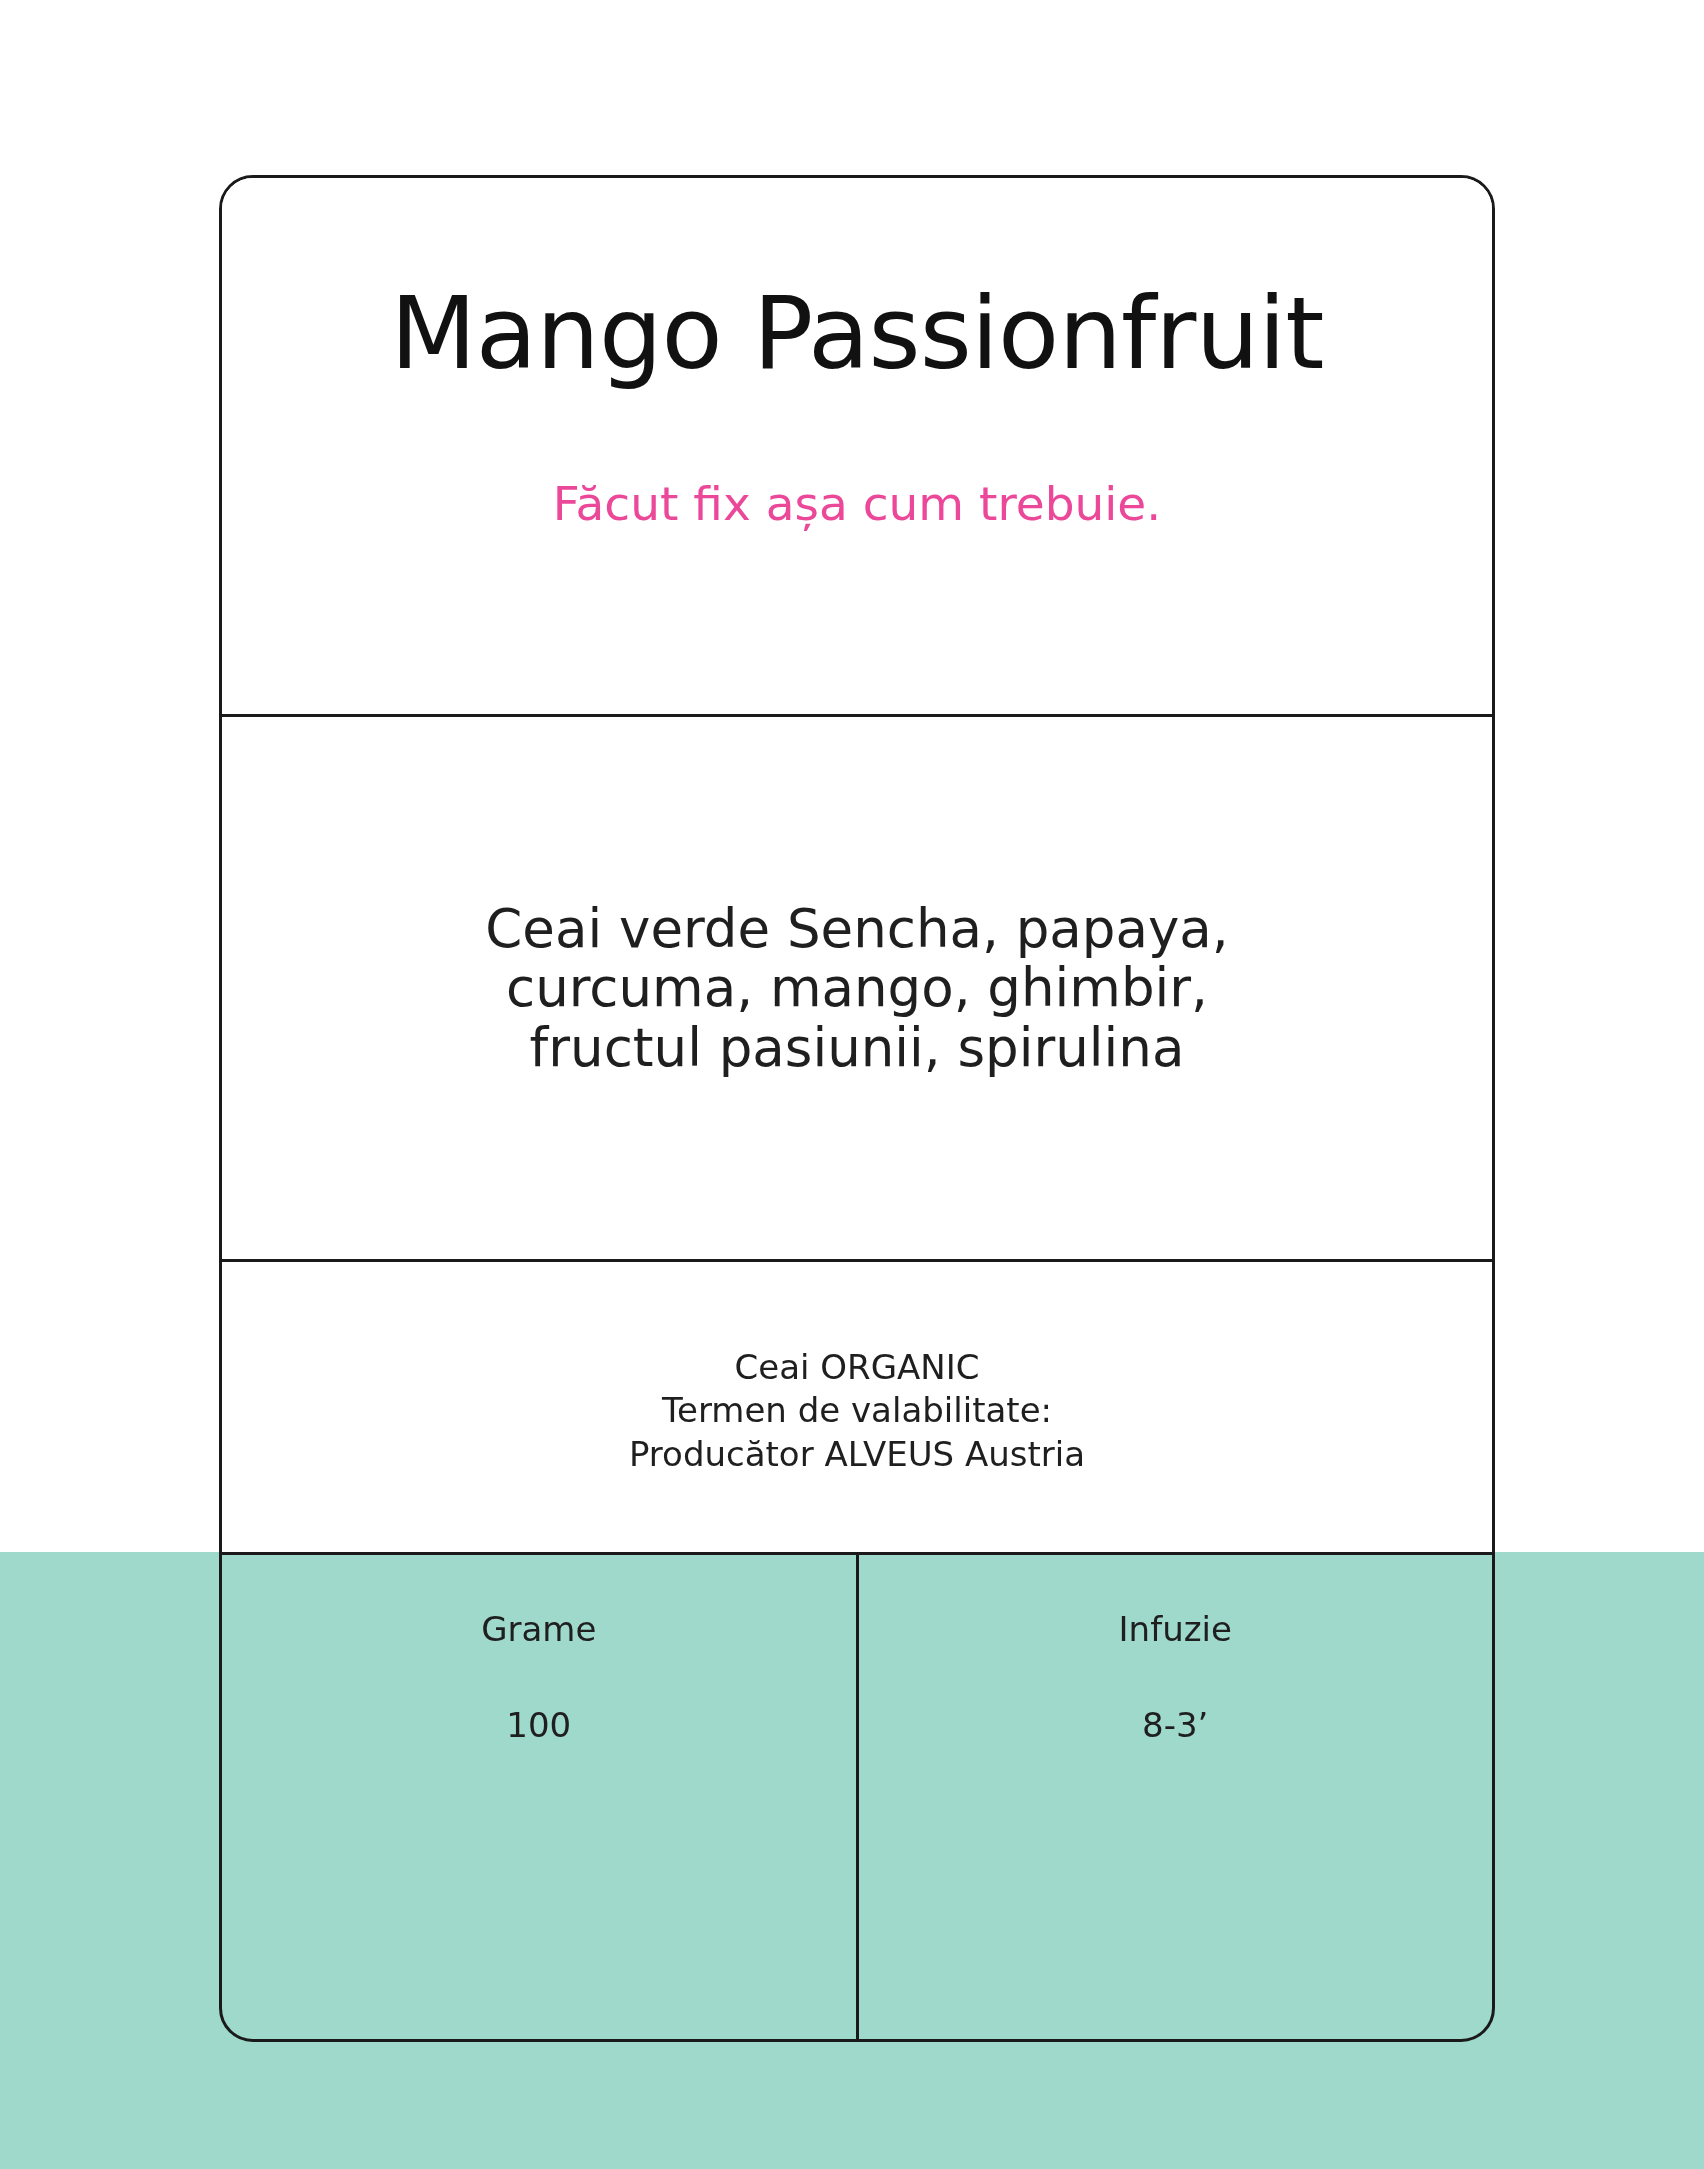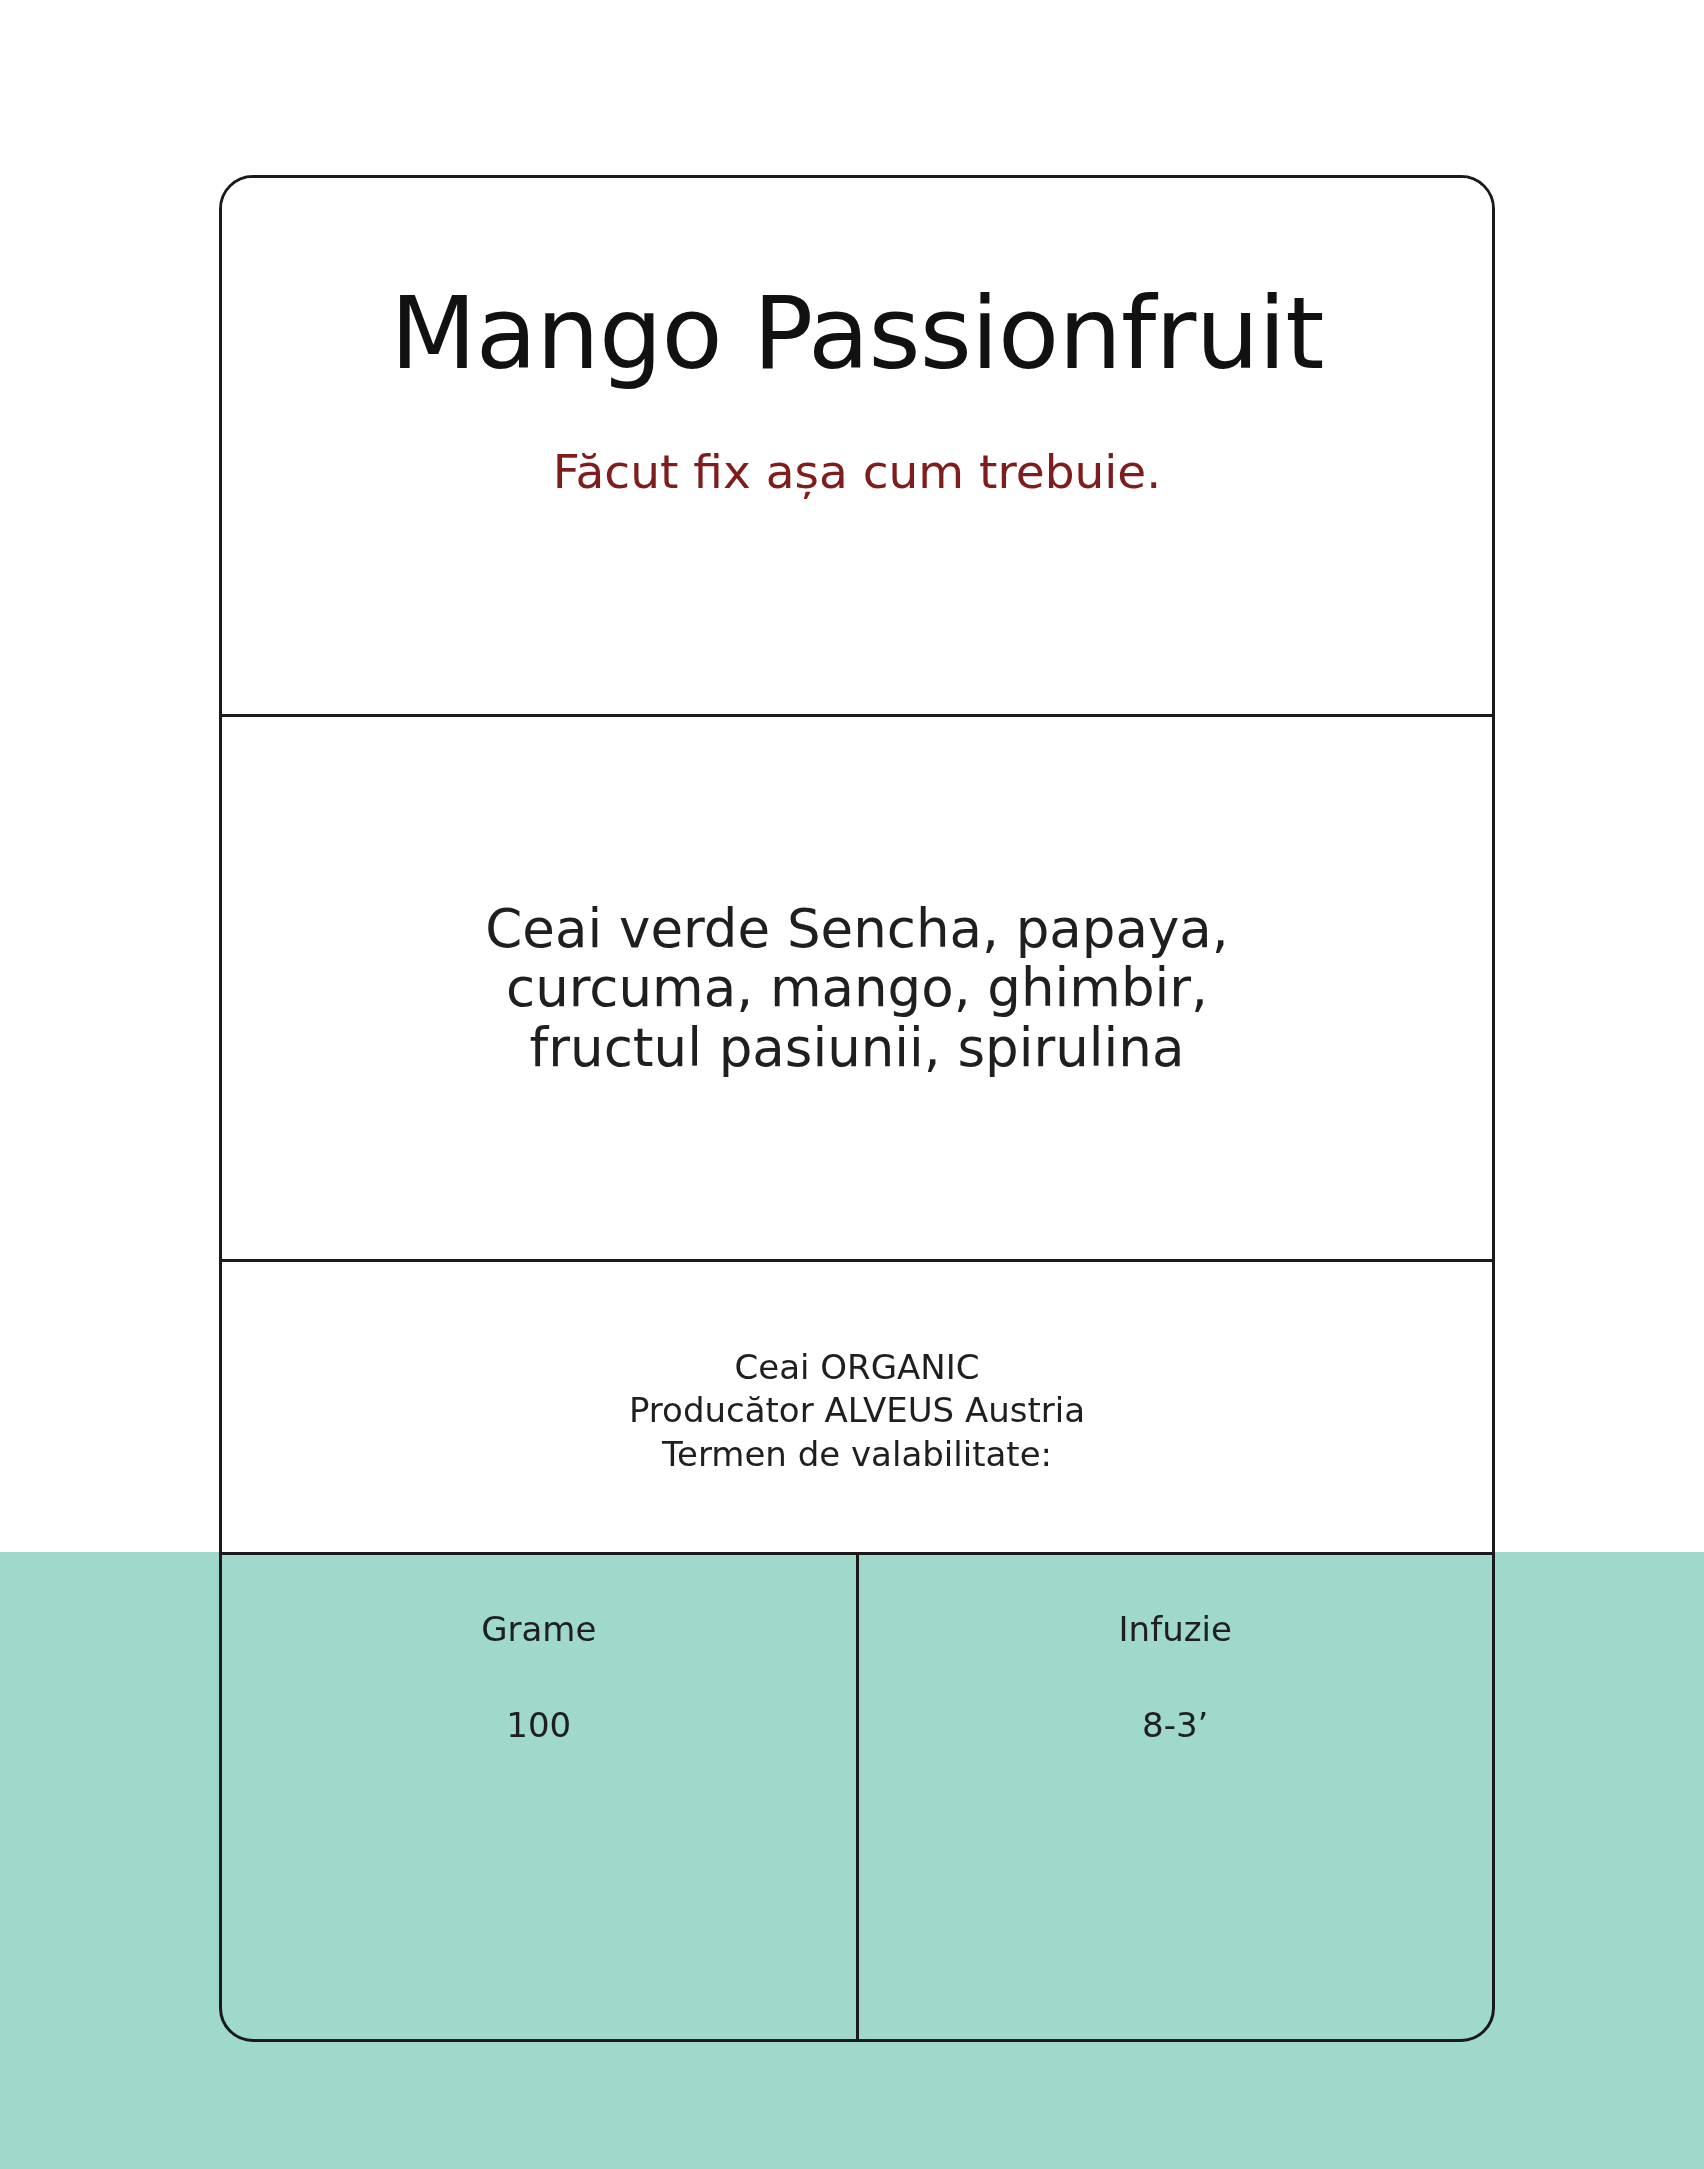--- a/index.html
+++ b/index.html
@@ -69,23 +69,23 @@
 
   .product-name {
     font-size: 100px;
     line-height: 1.0;
     color: #111111;
     font-weight: 400;
     letter-spacing: -0.8px;
   }
 
   .tagline {
-    margin-top: 60px;
+    margin-top: 92px;
     font-size: 47px;
-    color: #7f1d1d;
+    color: #ec4899;
     text-align: center;
   }
 
   .section-ingredients {
     height: 545px;
     box-sizing: border-box;
     display: flex;
     align-items: center;
     justify-content: center;
     border-bottom: 3.4px solid #1a1a1a;
@@ -162,22 +162,22 @@
       <div class="product-name">Mango Passionfruit</div>
       <div class="tagline">Făcut fix așa cum trebuie.</div>
     </div>
 
     <div class="section-ingredients">
       <div class="ingredients-text">Ceai verde Sencha, papaya, curcuma, mango, ghimbir, fructul pasiunii, spirulina</div>
     </div>
 
     <div class="section-meta">
       <div class="meta-line">Ceai ORGANIC</div>
+      <div class="meta-line">Termen de valabilitate:</div>
       <div class="meta-line">Producător ALVEUS Austria</div>
-      <div class="meta-line">Termen de valabilitate:</div>
     </div>
 
     <div class="section-brew">
       <div class="brew-cell">
         <div class="brew-label">Grame</div>
         <div class="brew-value">100</div>
       </div>
       <div class="brew-cell">
         <div class="brew-label">Infuzie</div>
         <div class="brew-value">8-3’</div>

